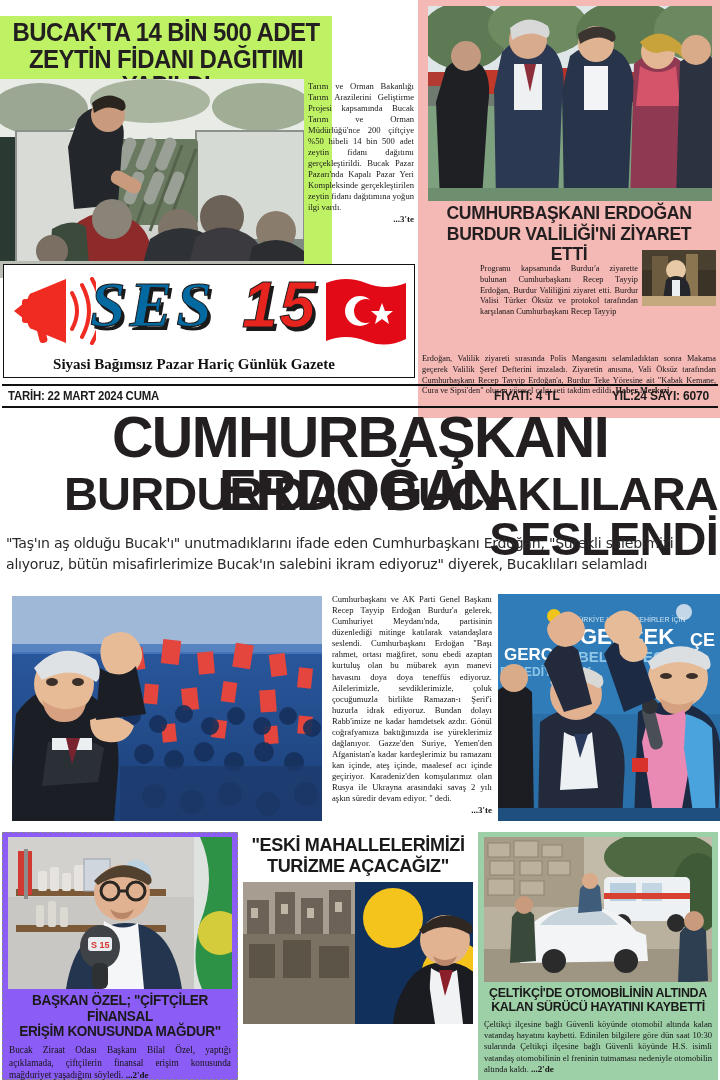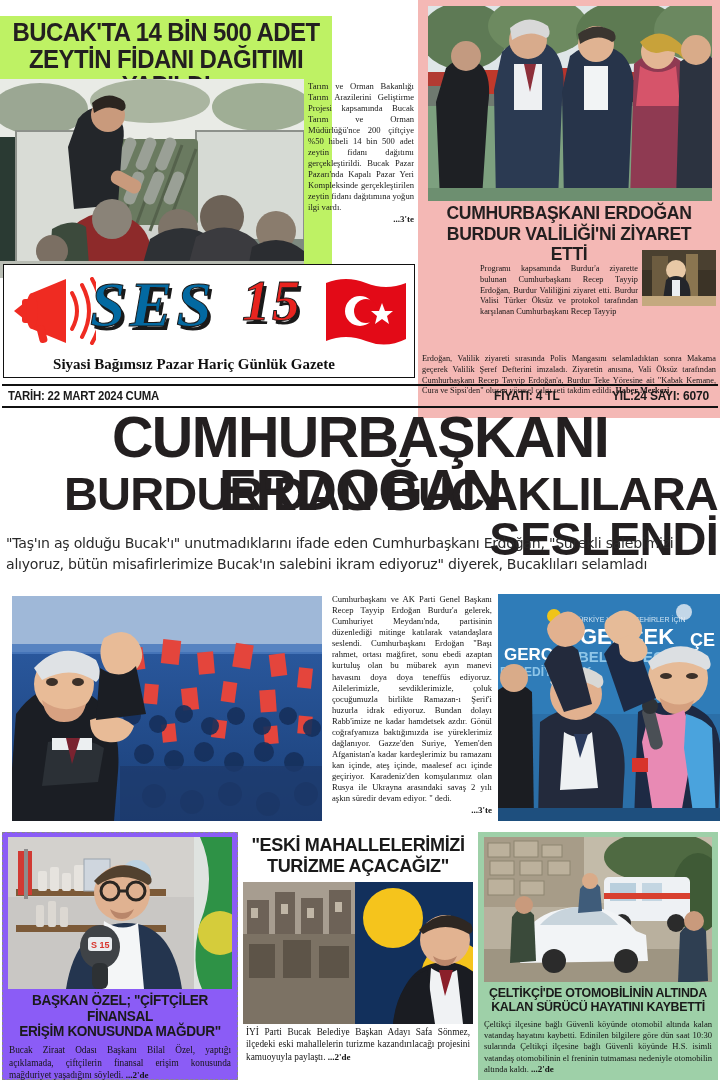--- a/index.html
+++ b/index.html
@@ -64,22 +64,22 @@
   .mh-megaphone { position:absolute; left:8px; top:12px; width:84px; height:68px; }
   .mh-ses {
     position:absolute; left:86px; top:8px; width:240px;
     font-family:"Liberation Serif", serif; font-weight:bold; font-style:italic;
     font-size:64px; line-height:1; color:#0369a1; letter-spacing:4px;
     text-shadow: 3px 4px 0 #1a1a1a;
     -webkit-text-stroke: 1px #1a1a1a;
   }
   .mh-15 {
     position:absolute; left:238px; top:8px;
-    font-family:Liberation Serif, serif; font-weight:bold; font-style:italic;
-    font-size:56px; line-height:1; color:#e8241f; letter-spacing:2px;
+    font-family:Liberation Sans, sans-serif; font-weight:bold; font-style:italic;
+    font-size:64px; line-height:1; color:#e8241f; letter-spacing:2px;
     text-shadow: 3px 4px 0 #1a1a1a;
     -webkit-text-stroke: 1px #1a1a1a;
   }
   .mh-flag { position:absolute; right:6px; top:10px; width:84px; height:76px; }
   .mh-slogan {
     position:absolute; left:40px; bottom:4px; width:300px; text-align:center;
     font-family:"Liberation Serif", serif; font-weight:bold; font-size:15px;
     color:#111; letter-spacing:0px;
   }
 
@@ -514,24 +514,20 @@
 
         <path d="M150 142 q10 -62 52 -62 q42 0 52 62z" fill="#1a1c22"></path>
         <path d="M188 86 q14 10 26 2 l6 54 l-36 0z" fill="#f0f2f4"></path>
         <path d="M196 88 l6 26 l8 -26z" fill="#8b1f2a"></path>
         <circle cx="202" cy="58" r="25" fill="#e2b391"></circle>
         <path d="M176 48 q24 -26 52 -6 q4 8 -2 10 q-24 -14 -46 0z" fill="#2e2722"></path>
         <path d="M190 74 q12 8 24 0 q-4 10 -12 10 q-9 0 -12 -10z" fill="#bb876a"></path>
         <path d="M150 142 q4 -42 34 -54 l8 54z" fill="#1a1c22"></path>
       </svg>
     </div>
-    <div class="bp-text">
-      <span>İYİ Parti Bucak Belediye Başkan Adayı Safa Sönmez, ilçedeki eski mahallelerin turizme kazandırılacağı projesini kamuoyuyla paylaştı.</span>
-      <span class="jump">...2'de</span>
-    </div>
   </div>
 
   <div class="bp bp-right">
     <div class="bp-photo" style="width:228px;height:145px;margin:5px auto 0;">
       <svg viewBox="0 0 228 145" width="228" height="145" preserveAspectRatio="none">
         <rect width="228" height="145" fill="#b9b09e"></rect>
         <rect x="0" y="0" width="228" height="66" fill="#c3bba9"></rect>
         <g fill="#a79c88">
           <rect x="0" y="0" width="100" height="70"></rect>
         </g>

